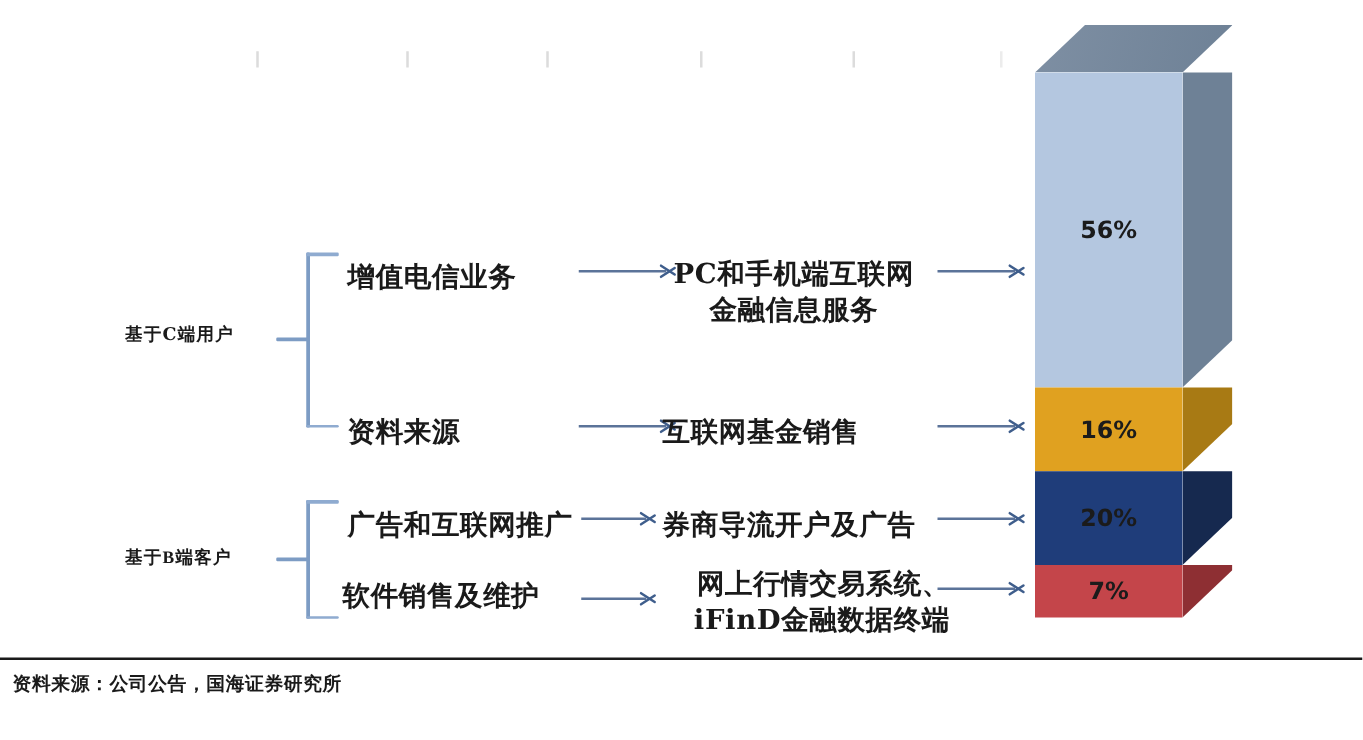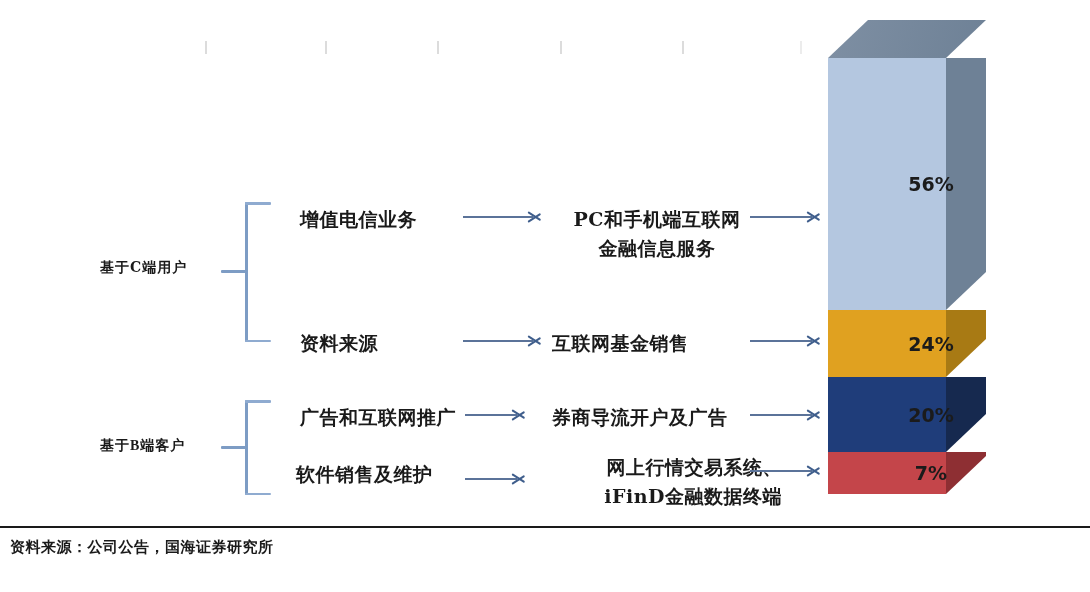--- a/index.html
+++ b/index.html
@@ -22,24 +22,23 @@
     white-space:nowrap;
   }
   .group-label{
     position:absolute;
     font-size:14px;
     font-weight:bold;
     letter-spacing:1px;
   }
   .node-label{
     position:absolute;
-    font-size:19px;
+    font-size:22px;
     font-weight:bold;
     letter-spacing:0.5px;
-    margin-left:22px;
   }
   .node-label.two-line{line-height:29px;text-align:center;}
 
   
   .bracket{position:absolute;}
   .bracket .vert{
     position:absolute;left:10px;top:0;width:2.5px;height:100%;
     background:#7d9cc4;border-radius:1px;
   }
   .bracket .arm{
@@ -76,21 +75,20 @@
   .seg .side{
     position:absolute;left:118px;top:0;width:40px;height:100%;
     clip-path:polygon(0 0,100% -38px,100% calc(100% - 38px),0 100%);
   }
   .seg .val{
     position:absolute;left:0;top:50%;width:118px;
     transform:translateY(-50%);
     text-align:center;
     font-size:19px;font-weight:bold;color:#1b1b1b;
     font-family:"DejaVu Sans","Liberation Sans",sans-serif;
-    padding-left:44px;
   }
   .cap{
     position:absolute;left:0;top:-38px;width:118px;height:38px;
     clip-path:polygon(0 100%,40px 0,158px 0,118px 100%);
   }
   .cap-inner{position:absolute;left:0;top:0;width:158px;height:38px;}
 
   
   .rule{position:absolute;left:0;top:526px;width:1090px;height:2px;background:#1a1a1a;}
   .source{
@@ -189,21 +187,21 @@
 
     <div class="seg" id="seg-0" style="top:0px;height:252px;">
       <div class="front" style="background: rgb(180, 199, 224);"></div>
       <div class="side" style="background: rgb(110, 129, 150);"></div>
       <div class="val">56%</div>
     </div>
 
     <div class="seg" id="seg-1" style="top:252px;height:67px;">
       <div class="front" style="background: rgb(224, 161, 32);"></div>
       <div class="side" style="background: rgb(168, 122, 20);"></div>
-      <div class="val">24%</div>
+      <div class="val">16%</div>
     </div>
 
     <div class="seg" id="seg-2" style="top:319px;height:75px;">
       <div class="front" style="background: rgb(31, 61, 122);"></div>
       <div class="side" style="background: rgb(22, 41, 79);"></div>
       <div class="val">20%</div>
     </div>
 
     <div class="seg" id="seg-3" style="top:394px;height:42px;">
       <div class="front" style="background: rgb(196, 69, 74);"></div>

